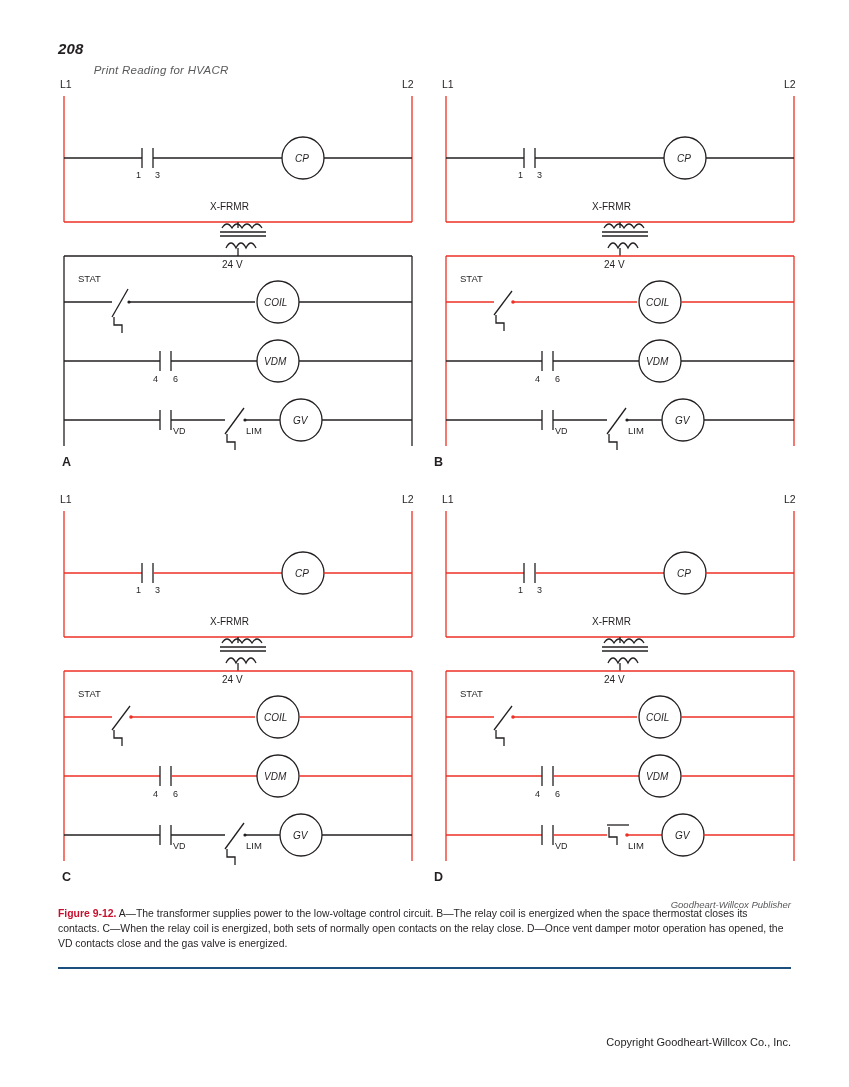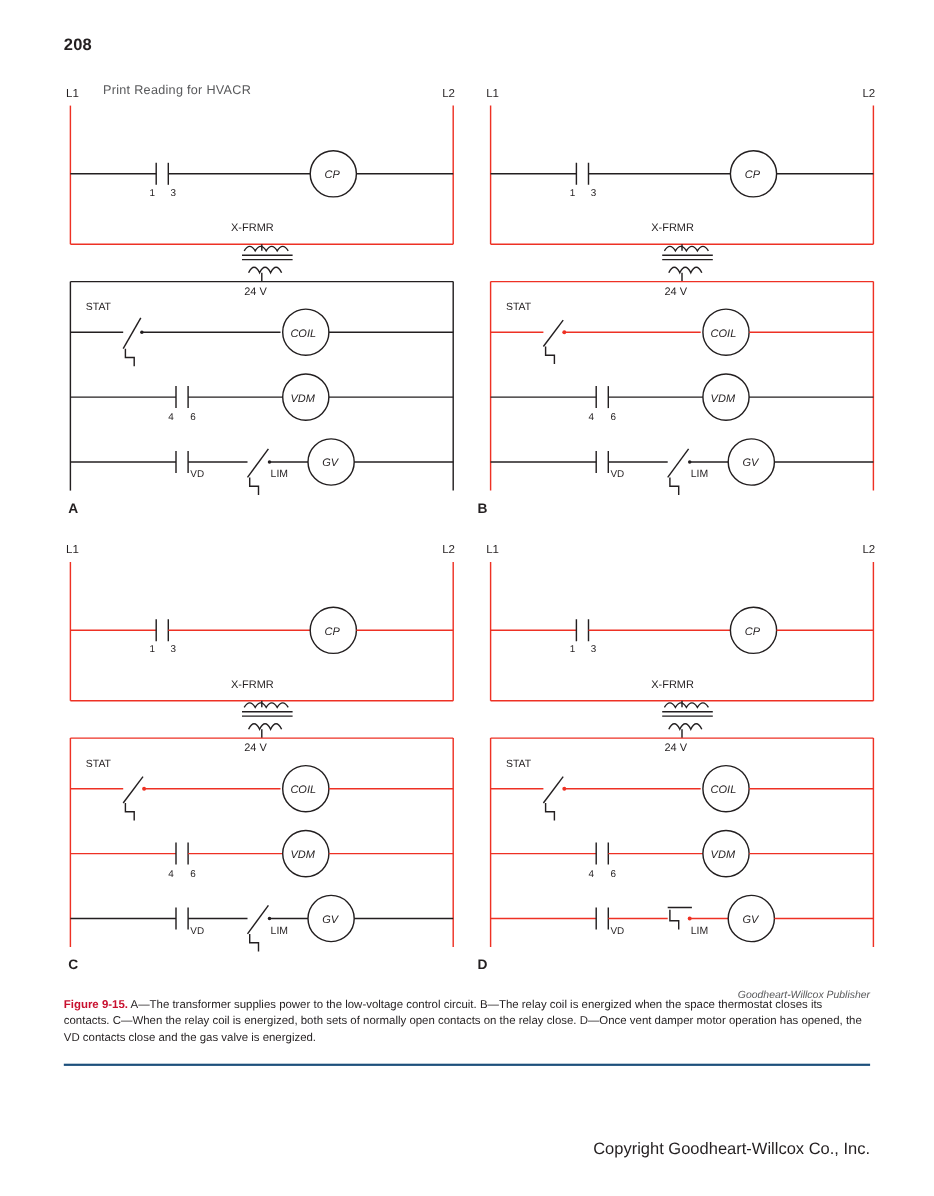--- a/index.html
+++ b/index.html
@@ -8,21 +8,21 @@
     width: 849px; height: 1087px;
     background: #ffffff;
     font-family: "Liberation Sans", sans-serif;
     color: #231f20;
     position: relative;
     overflow: hidden;
   }
   .page { position:absolute; inset:0; }
 
   
-  .header { position:absolute; left:58px; top:32px; display:flex; align-items:flex-start; gap:10px; }
+  .header { position:absolute; left:58px; top:20px; display:flex; align-items:center; gap:10px;font-style:italic; }
   .page-num { font-size:15px; font-weight:bold; letter-spacing:0.2px; color:#231f20; }
   .running-head { font-size:11.5px; color:#58595b; letter-spacing:0.25px;margin-top:44px; }
 
   
   .figure-grid { position:absolute; left:0; top:70px; width:849px; height:820px; }
   .panel { position:absolute; width:380px; height:400px; }
   .panel.a { left:50px;  top:0px; }
   .panel.b { left:432px; top:0px; }
   .panel.c { left:50px;  top:415px; }
   .panel.d { left:432px; top:415px; }
@@ -44,21 +44,21 @@
     position:absolute; left:58px; top:906px; width:733px;
     font-size:10.4px; line-height:1.45; color:#231f20;
   }
   .caption .fig-label { color:#c8102e; font-weight:bold; }
   .rule {
     position:absolute; left:58px; top:967px; width:733px; height:2px;
     background:#1c4f7c;
   }
   .copyright {
     position:absolute; right:58px; top:1036px;
-    font-size:15px; color:#231f20;
+    font-size:11px; color:#231f20;
   }
 </style>
 </head>
 <body>
 
 <div class="page">
 
   <div class="header">
     <span class="page-num">208</span>
     <span class="running-head">Print Reading for HVACR</span>
@@ -353,20 +353,20 @@
         </g>
       </svg>
       <span class="panel-letter">D</span>
     </div>
 
   </div>
 
   <div class="credit">Goodheart-Willcox Publisher</div>
 
   <div class="caption">
-    <span class="fig-label">Figure 9-15.</span><span> A—The transformer supplies power to the low-voltage control circuit. B—The relay coil is energized when the space thermostat closes its contacts. C—When the relay coil is energized, both sets of normally open contacts on the relay close. D—Once vent damper motor operation has opened, the VD contacts close and the gas valve is energized.</span>
+    <span class="fig-label">Figure 9-12.</span><span> A—The transformer supplies power to the low-voltage control circuit. B—The relay coil is energized when the space thermostat closes its contacts. C—When the relay coil is energized, both sets of normally open contacts on the relay close. D—Once vent damper motor operation has opened, the VD contacts close and the gas valve is energized.</span>
   </div>
 
   <div class="rule"></div>
 
   <div class="copyright">Copyright Goodheart-Willcox Co., Inc.</div>
 
 </div>
 
 </body></html>

